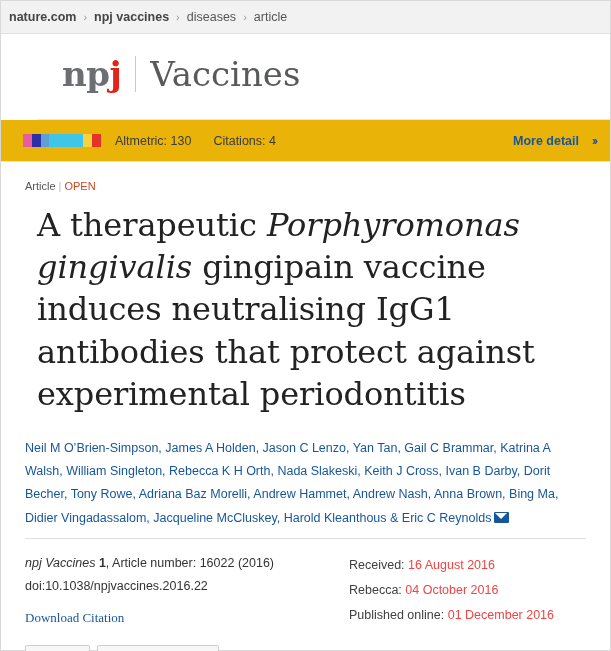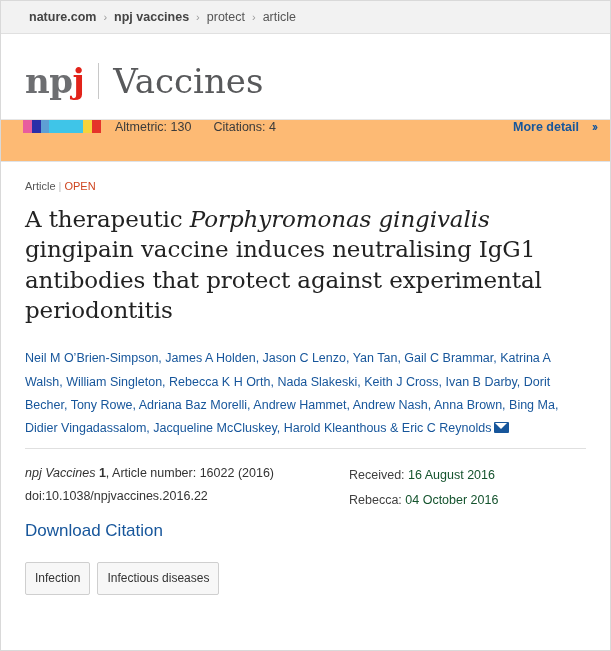--- a/index.html
+++ b/index.html
@@ -20,21 +20,21 @@
     height: 651px;
     box-sizing: border-box;
     border: 1px solid #d9d9d9;
     background: #ffffff;
   }
 
   
   .breadcrumb-bar {
     background: #f2f2f2;
     border-bottom: 1px solid #e0e0e0;
-    padding: 9px 14px 10px 28px;
+    padding: 9px 14px 10px 8px;
     font-size: 12.5px;
     color: #555555;
     display: flex;
     align-items: center;
     gap: 6px;
     height: 33px;
     box-sizing: border-box;
   }
   .breadcrumb-link {
     color: #444444;
@@ -53,21 +53,22 @@
   }
 
   
   .masthead {
     background: #ffffff;
     padding: 22px 24px 20px 24px;
     border-bottom: 1px solid #e6e6e6;
     height: 86px;
     box-sizing: border-box;
     display: flex;
-    align-items: flex-end;
+    align-items: flex-start;
+    margin-left: 37px;
   }
   .logo-wrap {
     display: flex;
     align-items: center;
     gap: 14px;
   }
   .logo-npj {
     font-family: "DejaVu Serif", serif;
     font-size: 34px;
     font-weight: bold;
@@ -85,26 +86,26 @@
   }
   .logo-title {
     font-family: "DejaVu Serif", serif;
     font-size: 34px;
     color: #58595b;
     line-height: 1;
   }
 
   
   .altmetric-bar {
-    background: #fdba74;
+    background: #eab308;
     border-bottom: 1px solid #dfe3e8;
     height: 42px;
     box-sizing: border-box;
     display: flex;
-    align-items: flex-start;
+    align-items: center;
     padding: 0 14px 0 22px;
     font-size: 12.5px;
     color: #3b3b3b;
   }
   .altmetric-donut {
     display: flex;
     align-items: center;
     height: 13px;
     margin-right: 14px;
   }
@@ -153,24 +154,24 @@
     color: #bbbbbb;
     padding: 0 3px;
   }
   .open-badge {
     color: #cf4520;
     font-weight: normal;
   }
   h1.title {
     font-family: "DejaVu Serif", serif;
     font-weight: normal;
-    font-size: 23px;
+    font-size: 32px;
     line-height: 1.32;
     color: #222222;
-    margin: 0 0 22px 0;
+    margin: 0 0 22px 12px;
     letter-spacing: -0.1px;
   }
   h1.title em {
     font-style: italic;
   }
   .authors {
     font-size: 12.5px;
     line-height: 1.85;
     color: #17569b;
     margin-bottom: 8px;
@@ -221,22 +222,23 @@
     font-weight: bold;
   }
   .doi-line {
     color: #333333;
     margin-top: 2px;
   }
   .download-citation {
     display: block;
     margin-top: 10px;
     color: #17569b;
-    font-size: 17px;
+    font-size: 13px;
     text-decoration: none;
+    font-family: Liberation Serif, serif;
   }
   .subjects {
     margin-top: 16px;
     display: flex;
     gap: 7px;
   }
   .subject-tag {
     border: 1px solid #cfcfcf;
     background: #f7f7f7;
     color: #333333;
@@ -248,34 +250,34 @@
   .meta-right {
     padding-left: 24px;
     font-size: 12.5px;
     line-height: 2.0;
     color: #333333;
   }
   .meta-right .label {
     color: #404040;
   }
   .meta-right .value {
-    color: #14532d;
+    color: #ef4444;
   }
 </style>
 </head>
 <body>
 
 <div class="page">
 
   <nav class="breadcrumb-bar">
     <a class="breadcrumb-link" href="#">nature.com</a>
     <span class="breadcrumb-sep">›</span>
     <a class="breadcrumb-link" href="#">npj vaccines</a>
     <span class="breadcrumb-sep">›</span>
-    <a class="breadcrumb-link plain" href="#">protect</a>
+    <a class="breadcrumb-link plain" href="#">diseases</a>
     <span class="breadcrumb-sep">›</span>
     <span class="breadcrumb-link plain">article</span>
   </nav>
 
   <header class="masthead">
     <div class="logo-wrap">
       <div class="logo-npj"><span>np</span><span class="dot">j</span></div>
       <div class="logo-divider"></div>
       <div class="logo-title">Vaccines</div>
     </div>
@@ -318,17 +320,18 @@
 
         <div class="subjects">
           <span class="subject-tag">Infection</span>
           <span class="subject-tag">Infectious diseases</span>
         </div>
       </div>
 
       <div class="meta-right">
         <div><span class="label">Received:</span> <span class="value">16 August 2016</span></div>
         <div><span class="label">Rebecca:</span> <span class="value">04 October 2016</span></div>
+        <div><span class="label">Published online:</span> <span class="value">01 December 2016</span></div>
       </div>
     </div>
 
   </div>
 </div>
 
 </body></html>

